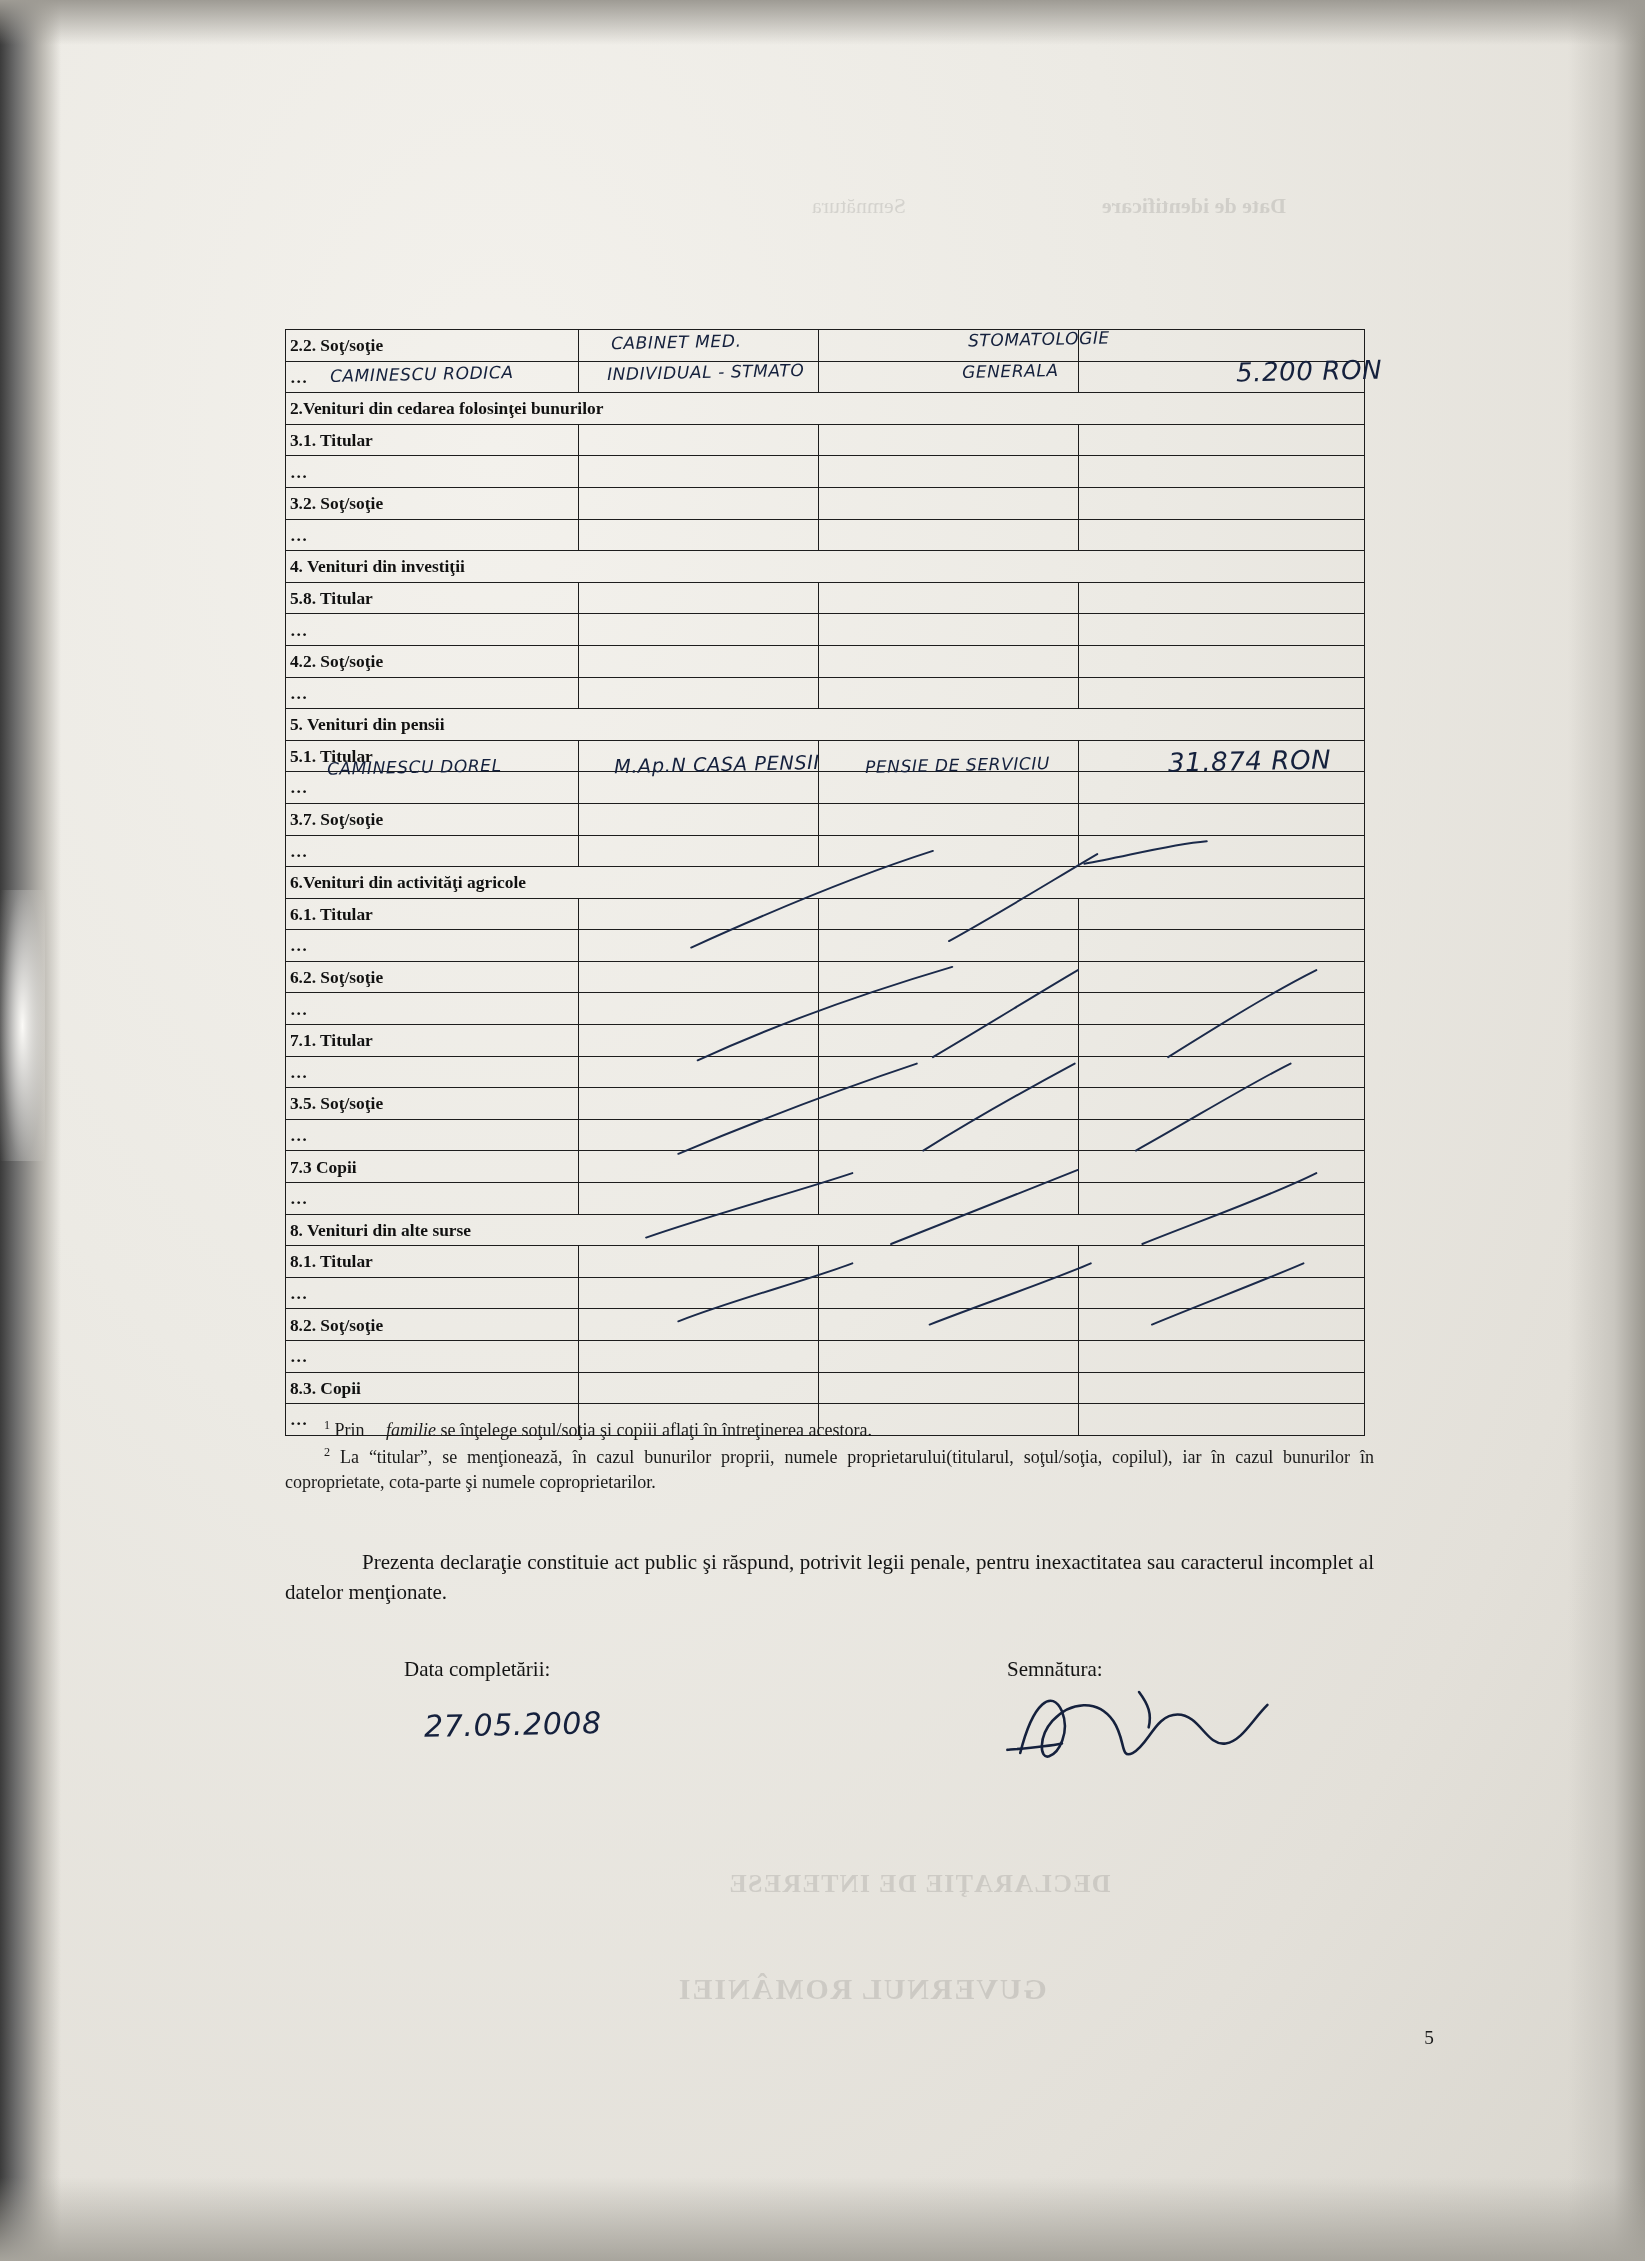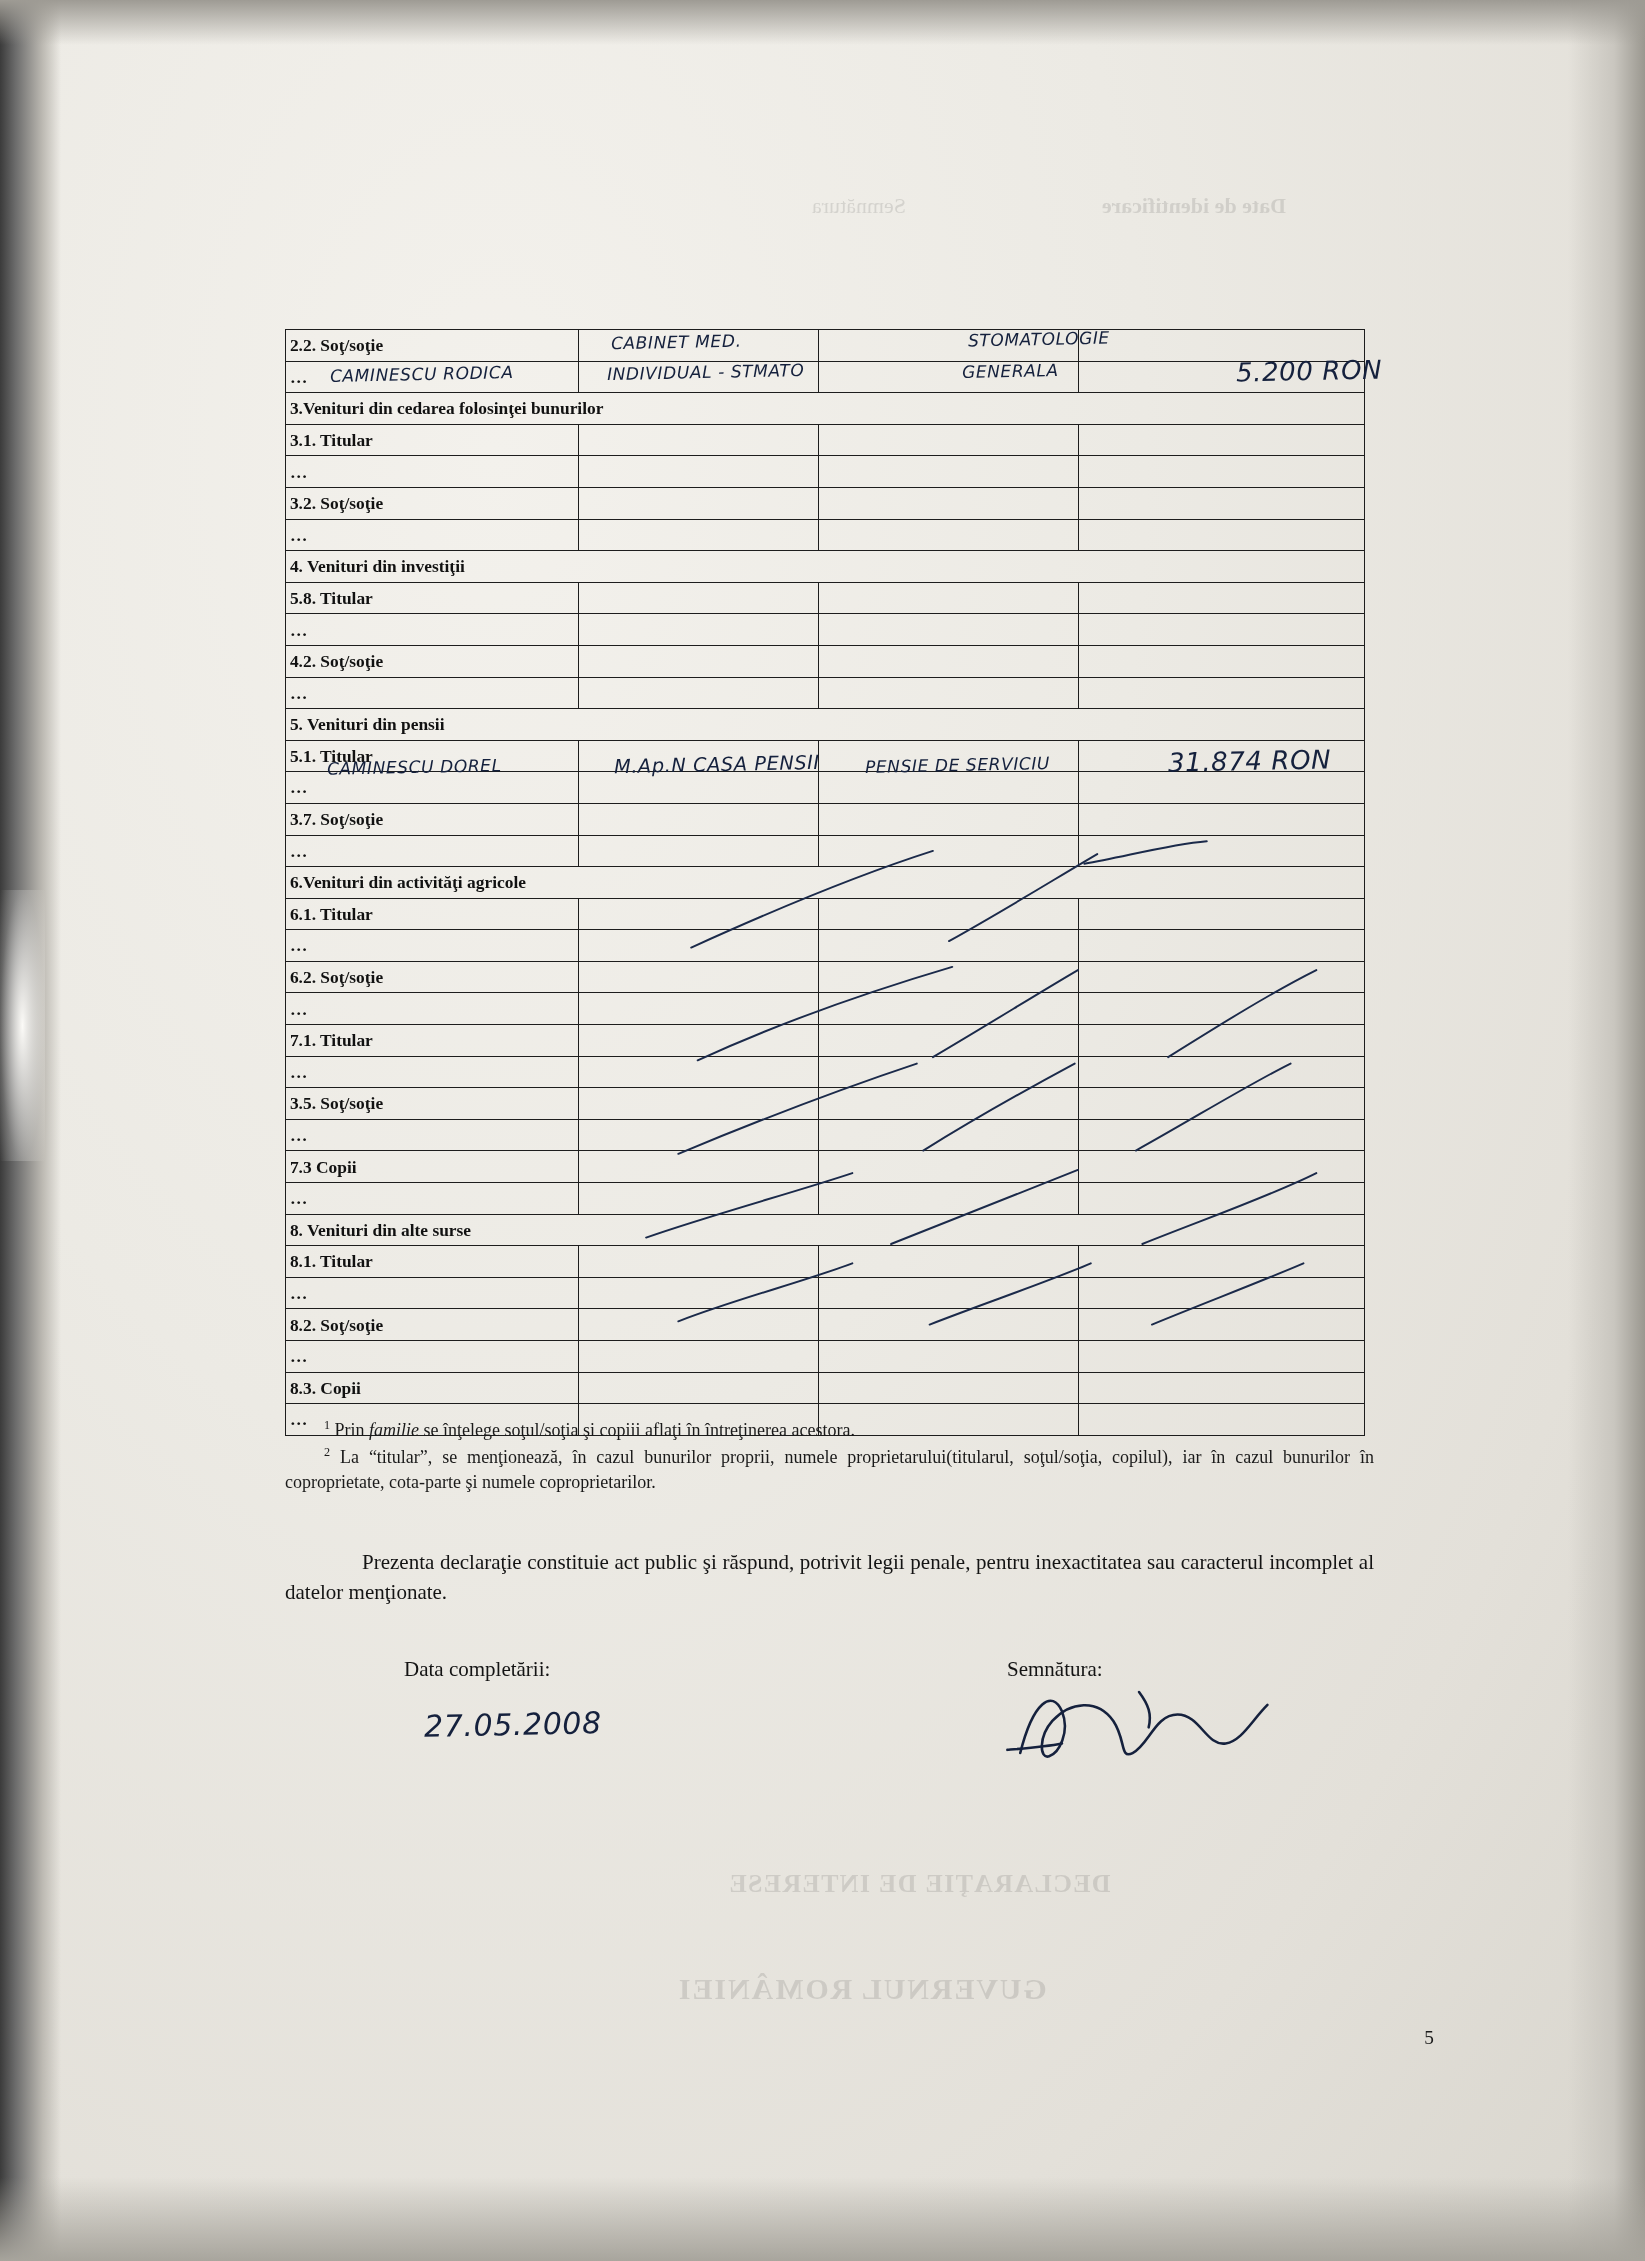--- a/index.html
+++ b/index.html
@@ -121,21 +121,21 @@
     left: 277px;
     top: 1417px;
     width: 1089px;
     font-size: 18px;
     line-height: 1.42;
     color: #1a1a1a;
     text-align: justify;
   }
   .footnotes .fn-line { text-indent: 39px; }
   .footnotes sup { font-size: 12.2px; }
-  .footnotes .ital { font-style: italic; }
+  .footnotes .ital { font-style: italic; margin-left: 17px; }
 
   .stmt {
     position: absolute;
     left: 277px;
     top: 1531px;
     width: 1089px;
     font-size: 21px;
     line-height: 1.45;
     color: #141414;
     text-align: justify;
@@ -185,21 +185,21 @@
           <td class="cell-c4"></td>
         </tr>
         <tr>
           <td class="dots">…</td>
           <td class="cell-c2"></td>
           <td class="cell-c3"></td>
           <td class="cell-c4"></td>
         </tr>
 
         <tr>
-          <td class="section" colspan="4">3.Venituri din cedarea folosinţei bunurilor</td>
+          <td class="section" colspan="4">2.Venituri din cedarea folosinţei bunurilor</td>
         </tr>
 
         <tr>
           <td class="lbl">3.1. Titular</td>
           <td class="cell-c2"></td>
           <td class="cell-c3"></td>
           <td class="cell-c4"></td>
         </tr>
         <tr>
           <td class="dots">…</td>

